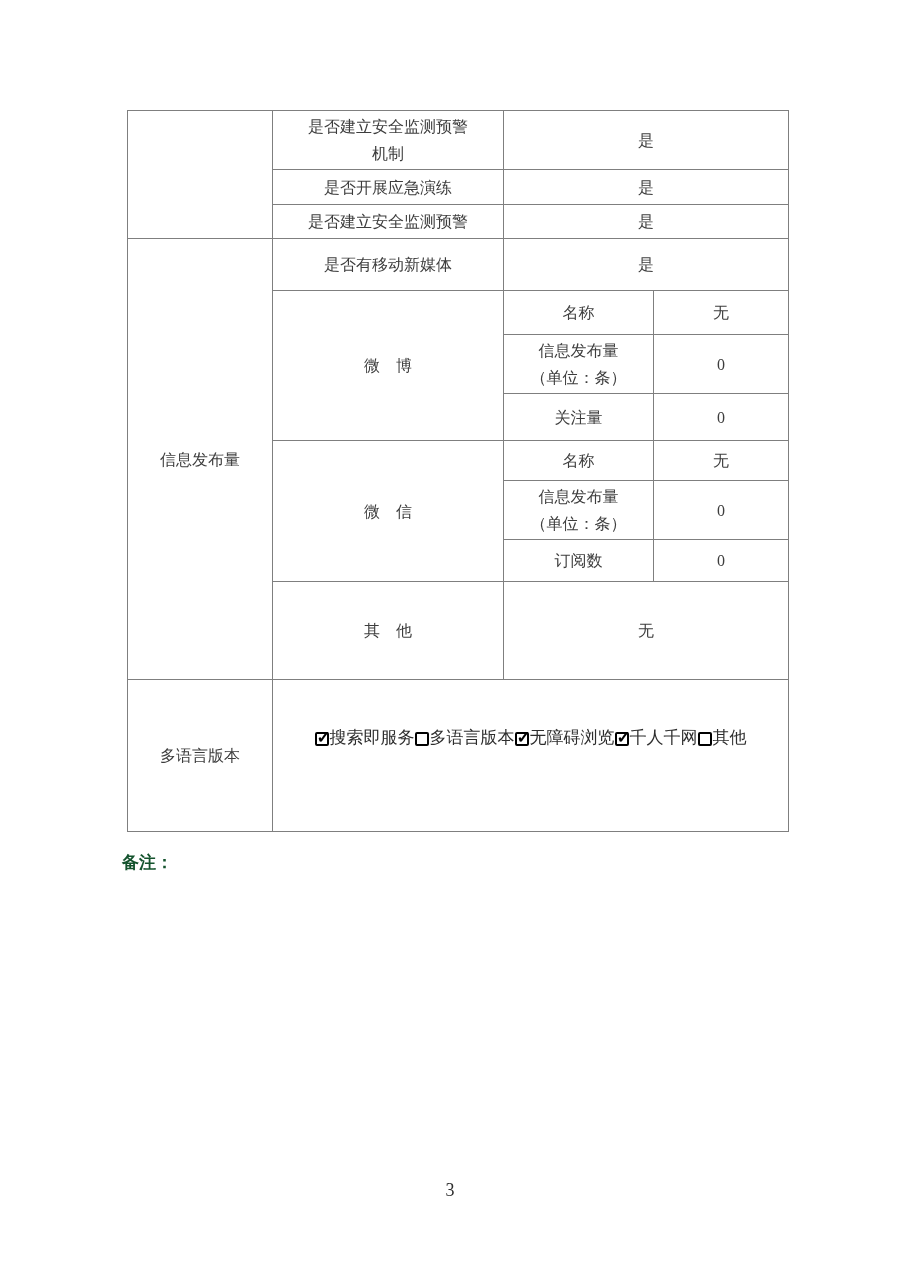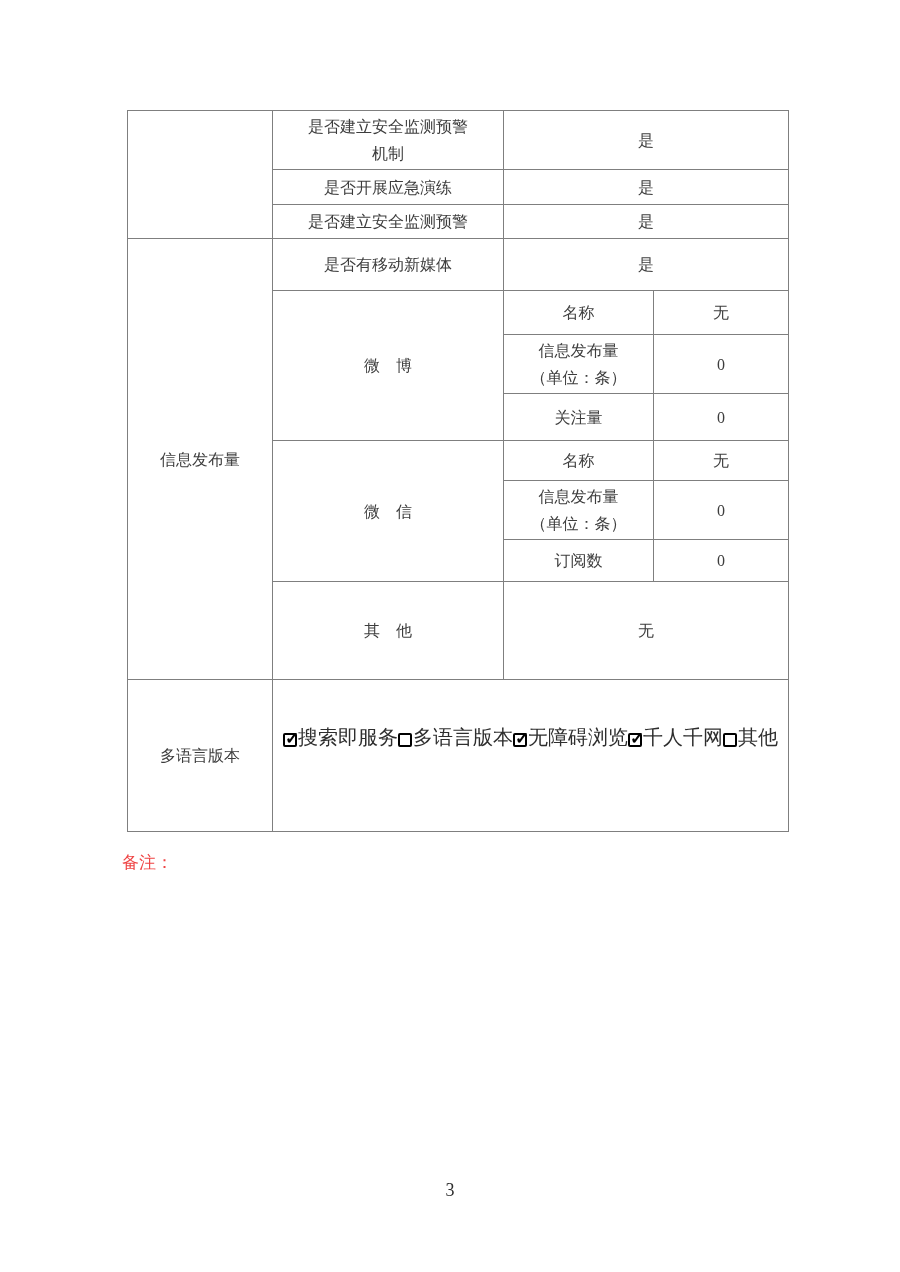--- a/index.html
+++ b/index.html
@@ -22,38 +22,38 @@
     border: 1px solid #7f7f7f;
     text-align: center; vertical-align: middle;
     padding: 2px 6px;
     line-height: 27px;
     overflow: hidden;
   }
   td.wrap { white-space: pre-line; }
 
   
   td.innov-cell { text-align: left; padding-left: 31px; padding-right: 2px; }
-  .innov-line { position: relative; top: -18px; font-size: 20px; white-space: nowrap; color: #2e2e2e; text-align: center; }
+  .innov-line { position: relative; top: -18px; font-size: 17px; white-space: nowrap; color: #2e2e2e; text-align: center; }
   .cb-item { display: inline; }
   .cb {
     display: inline-block; width: 14px; height: 14px;
     border: 2px solid #000; border-radius: 2px;
     background: #fff; position: relative;
     vertical-align: -3px; margin-right: 1px;
   }
   .cb.checked::after {
     content: "\2713";
     position: absolute; left: -1px; top: -6px; width: 16px;
     text-align: center; font-size: 17px; font-weight: bold;
     color: #000; line-height: 19px;
   }
 
   .notes {
     position: absolute; left: 122px; top: 851px;
-    font-weight: normal; font-size: 17px; color: #ef4444;
+    font-weight: bold; font-size: 17px; color: #14532d;
     font-family: "Liberation Serif", "DejaVu Serif", serif;
   }
   .page-num {
     position: absolute; left: 0; top: 1180px; width: 900px;
     text-align: center; font-size: 18px; color: #2e2e2e;
   }
 </style>
 </head>
 <body>
 

